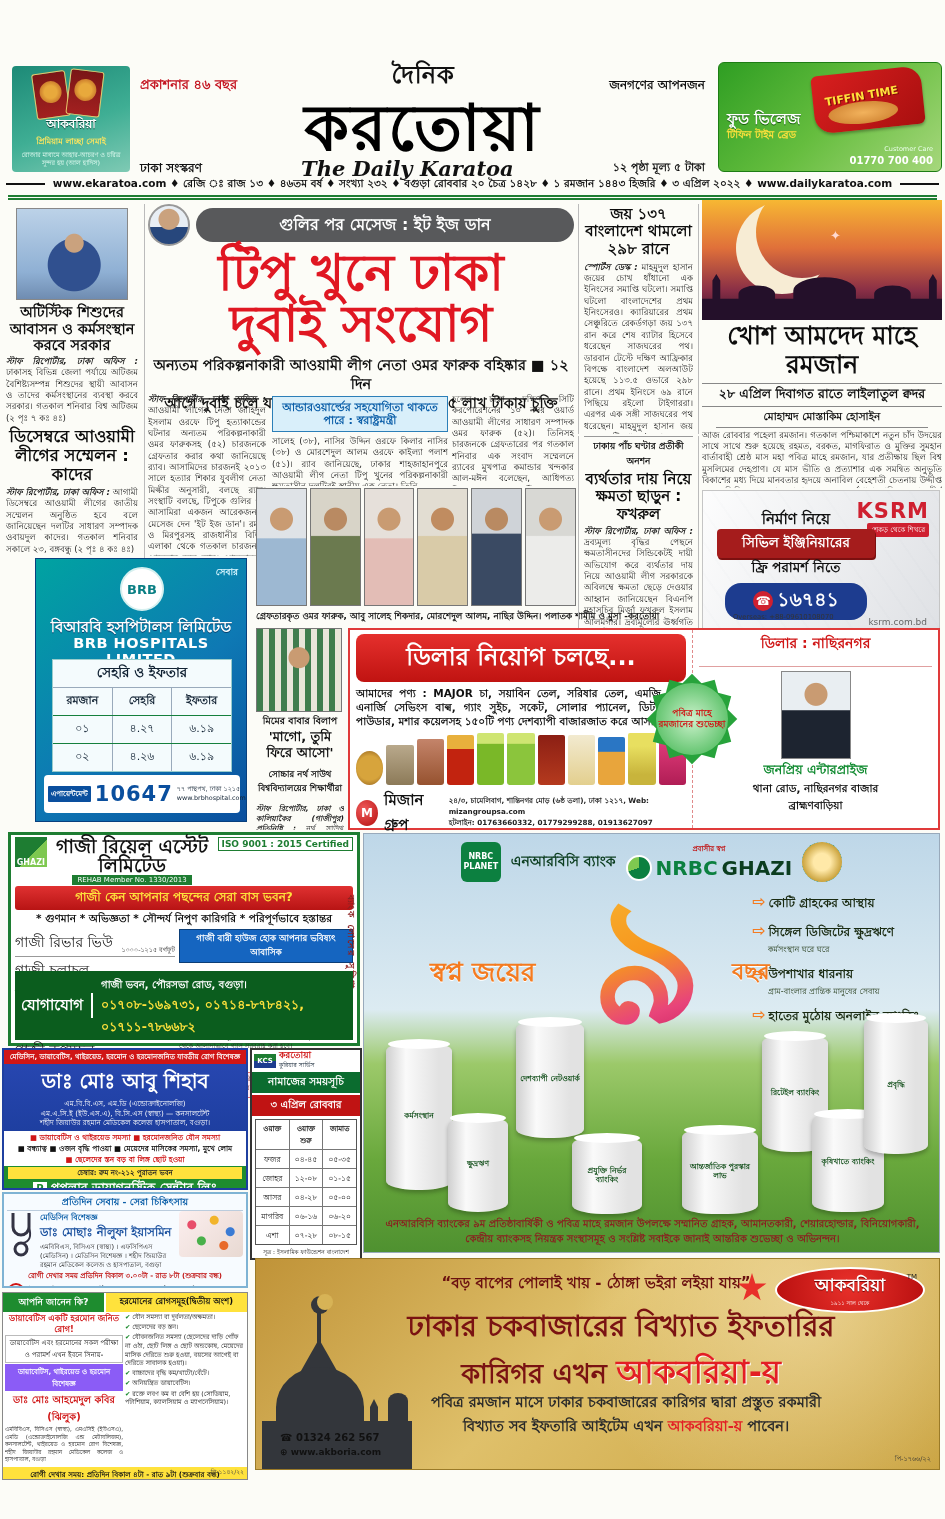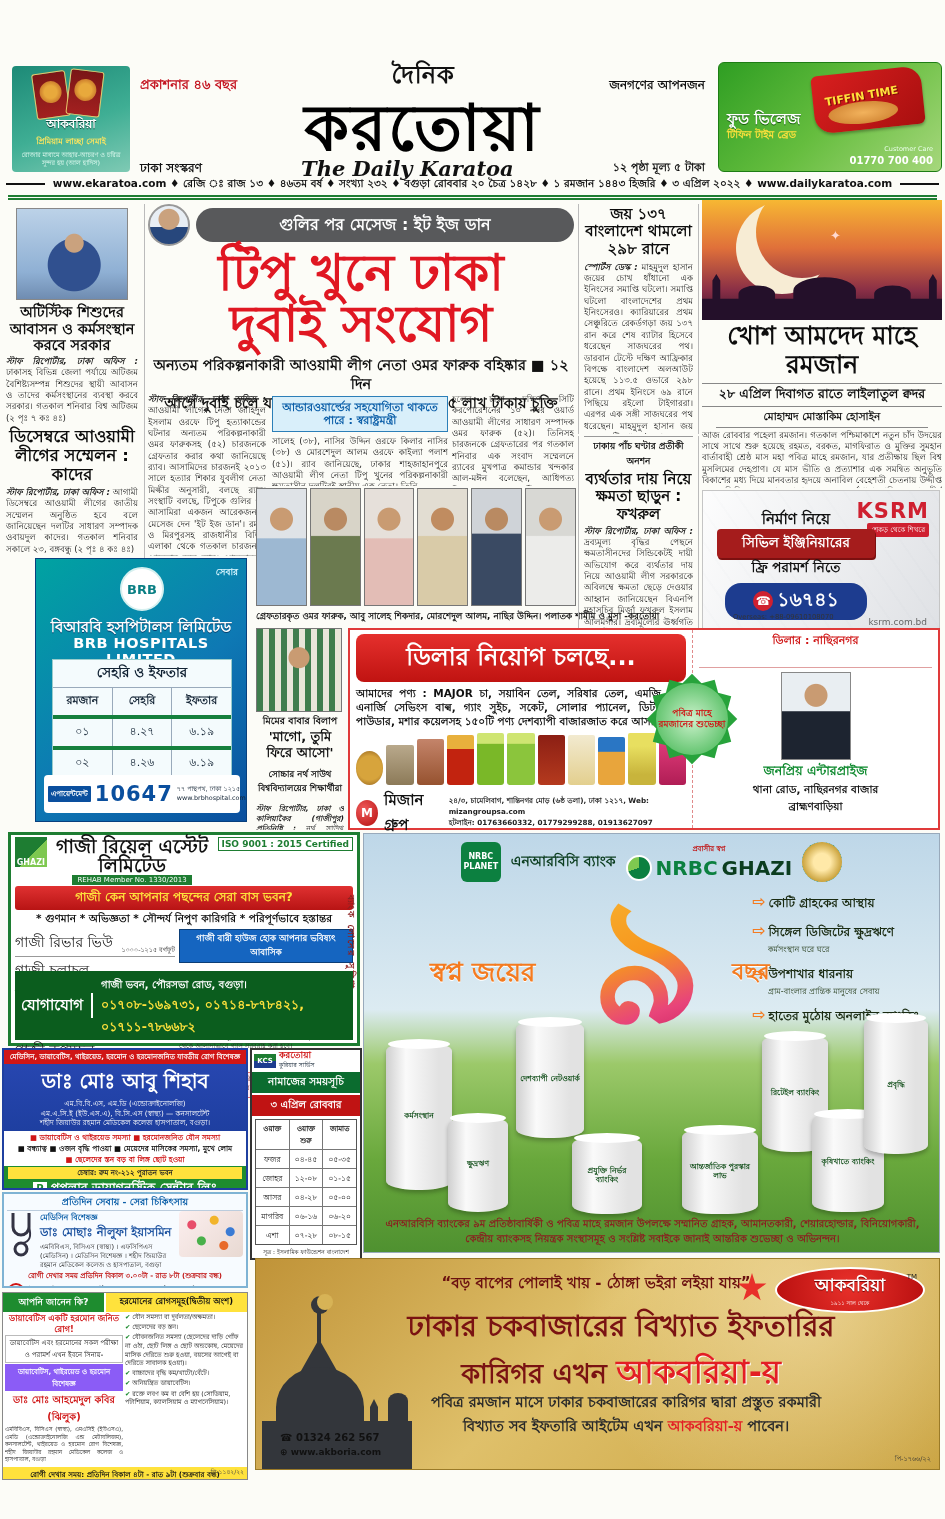--- a/index.html
+++ b/index.html
@@ -108,21 +108,21 @@
   .ksrm-web{position:absolute;right:12px;bottom:10px;font-size:9px;color:#666;}
 
   
   #brb{left:35px;top:558px;width:212px;height:264px;background:linear-gradient(140deg,#00a3a1,#0e79b4 55%,#0a4f9e);border:1px solid #08407e;color:#fff;}
   .brb-deco{position:absolute;right:8px;top:6px;font-size:9px;font-weight:bold;color:#d8f6ff;}
   .brb-logo{position:absolute;left:84px;top:8px;width:44px;height:44px;border-radius:50%;background:#fff;color:#0a7f84;display:flex;align-items:center;justify-content:center;font-size:13px;font-weight:bold;border:2px solid #d6f0ef;}
   .brb-bn{position:absolute;top:56px;width:100%;text-align:center;font-size:15px;font-weight:bold;text-shadow:0 1px 0 #06406e;}
   .brb-en{position:absolute;top:76px;width:100%;text-align:center;font-size:14.5px;font-weight:bold;letter-spacing:.5px;}
   .brb-table{position:absolute;left:16px;top:100px;width:180px;background:#f4fbfd;color:#123;border:1px solid #9cc;}
   .brb-table .tt{border-bottom:1px solid #9ab;text-align:center;font-size:13.5px;font-weight:bold;padding:2px 0;}
-  .brb-row{display:flex;border-bottom:4px solid #15803d;}
+  .brb-row{display:flex;border-bottom:1px solid #15803d;}
   .brb-row:last-child{border-bottom:none;}
   .brb-row div{flex:1;text-align:center;font-size:11px;padding:4px 0;border-right:1px solid #9ab;}
   .brb-row div:last-child{border-right:none;}
   .brb-row.hdr div{font-weight:bold;}
   .brb-bot{position:absolute;left:8px;bottom:8px;width:196px;height:38px;background:#fff;border-radius:4px;color:#0a4f9e;display:flex;align-items:center;gap:4px;padding:0 4px;}
   .brb-appt{background:#0a4f9e;color:#fff;font-size:7px;font-weight:bold;border-radius:1px;padding:2px 3px;}
   .brb-num{font-size:21px;font-weight:bold;letter-spacing:1px;}
   .brb-addr{font-size:6.4px;color:#123;line-height:1.4;}
 
   
@@ -151,21 +151,21 @@
   .pr7{height:50px;background:linear-gradient(180deg,#8c1f14,#b53a1e);}
   .pr8{height:50px;background:linear-gradient(180deg,#f2ead0,#e3cf8e);}
   .pr9{height:48px;background:linear-gradient(180deg,#2a76c4 30%,#e8a53c 31%);}
   .pr10{height:52px;background:linear-gradient(180deg,#e8df60 25%,#c8b43c 80%);}
   .pr11{height:46px;background:linear-gradient(180deg,#e23d7b,#b01d55);}
   .deal-foot{display:flex;align-items:center;gap:6px;margin-top:3px;}
   .mz-logo{width:26px;height:26px;border-radius:50%;background:radial-gradient(circle at 35% 35%,#f05a5a,#b40f0f);color:#fff;font-size:12px;font-weight:bold;display:flex;align-items:center;justify-content:center;}
   .mz-name{font-size:15px;font-weight:bold;}
   .mz-addr{font-size:7.2px;font-weight:bold;line-height:1.5;color:#222;}
   .deal-r{position:absolute;right:0;top:0;width:246px;height:100%;border-left:1px dashed #e08a8a;padding:2px 6px;}
-  .nas-title{text-align:center;color:#d01616;font-size:11px;font-weight:bold;border-bottom:1px solid #e0a0a0;padding-bottom:16px;}
+  .nas-title{text-align:center;color:#d01616;font-size:14px;font-weight:bold;border-bottom:1px solid #e0a0a0;padding-bottom:10px;}
   .nas-photo{width:70px;height:88px;margin:4px auto 2px;border:1px solid #888;background:
      radial-gradient(circle at 50% 26%,#c99b72 11px,rgba(0,0,0,0) 12px),
      linear-gradient(180deg,#e9eef2 44%,#1d2430 45%);}
   .nas-co{text-align:center;color:#0f8a2f;font-size:12.5px;font-weight:bold;}
   .nas-a1{text-align:center;font-size:10.5px;font-weight:bold;}
   .burst{left:-44px;top:46px;width:86px;height:86px;}
   .burst i{position:absolute;inset:11px;background:#27a33b;}
   .burst i.r1{transform:rotate(15deg);} .burst i.r2{transform:rotate(45deg);} .burst i.r3{transform:rotate(75deg);}
   .burst .c{position:absolute;inset:7px;border-radius:50%;background:radial-gradient(#ccf2cc,#39b24a);display:flex;flex-direction:column;align-items:center;justify-content:center;color:#d01616;font-weight:bold;font-size:9px;line-height:1.25;text-align:center;}
 

